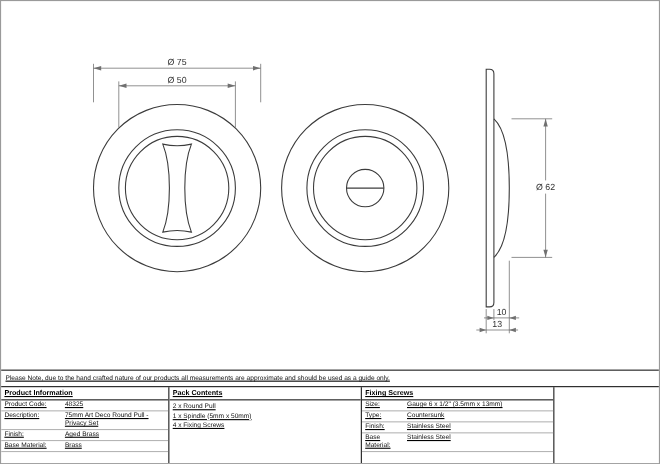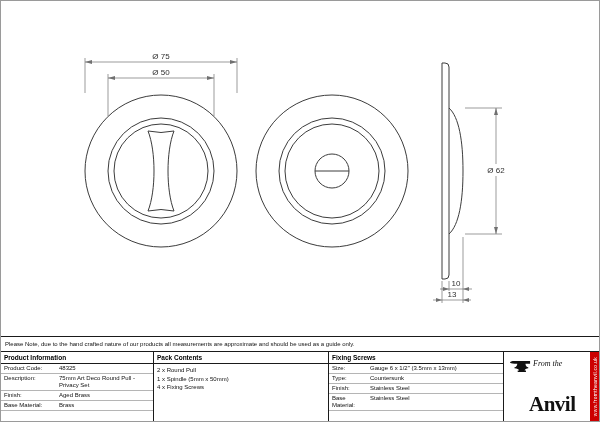--- a/index.html
+++ b/index.html
@@ -1,17 +1,17 @@
 <!DOCTYPE html>
 <html><head>
 <meta charset="utf-8">
 <style>
   * { margin:0; padding:0; box-sizing:border-box; }
   body { font-family:"Liberation Sans", sans-serif; background:#ffffff; }
-  .sheet { width:600px; height:422px; background:#fff; border:1px solid #9a9a9a; overflow:hidden; }
+  .sheet { width:600px; height:422px; background:#fff; border:1px solid #9a9a9a; overflow:hidden;text-decoration:underline; }
   .drawing-area { height:335px; position:relative; }
   .note-bar { height:16px; border-top:1px solid #1a1a1a; border-bottom:1px solid #1a1a1a;
               display:flex; align-items:center; padding-left:4px; font-size:6px; color:#111; }
   .info-table { display:flex; height:69px; }
   .col { border-right:1px solid #1a1a1a; display:flex; flex-direction:column; overflow:hidden; }
   .col-product { width:153px; }
   .col-pack { width:175px; }
   .col-fixing { width:175px; }
   .col-logo { width:95px; border-right:none; position:relative; }
   .col-header { height:12px; line-height:11px; border-bottom:1px solid #1a1a1a;
@@ -158,25 +158,15 @@
       <div class="kv-row">
         <span class="kv-label">Finish:</span>
         <span class="kv-value">Stainless Steel</span>
       </div>
       <div class="kv-row">
         <span class="kv-label">Base Material:</span>
         <span class="kv-value">Stainless Steel</span>
       </div>
     </div>
 
-    <div class="col col-logo">
-      <svg class="anvil-icon" width="22" height="15" viewBox="0 0 24 16">
-        <path fill="#111111" d="M23,3 L6,3 C3,3 1,3.8 1,4.5 C1,5.2 3,6 6,6 L9,6 C9,8 8,9.5 6,10 L6,11 C9,11 10.5,12 11,13.5 L9.5,13.5 L9.5,15 L18.5,15 L18.5,13.5 L17,13.5 C17.5,12 19,11 21,11 L21,10 C19,9.5 18,8 18,6 L23,6 Z"></path>
-      </svg>
-      <div class="logo-script">From the</div>
-      <div class="logo-brand">Anvil</div>
-      <div class="logo-strip" style="background: rgb(204, 0, 0);">
-        <span>www.fromtheanvil.co.uk</span>
-      </div>
-    </div>
 
   </div>
 </div>
 
 </body></html>

